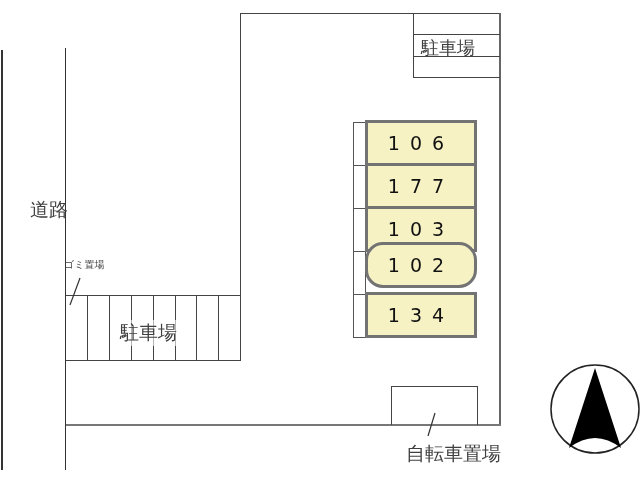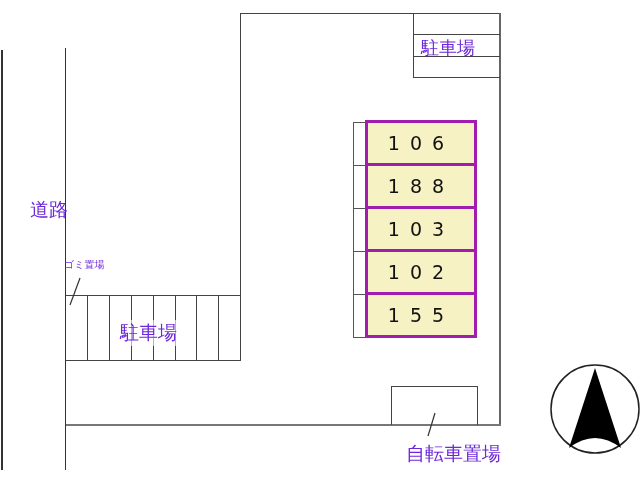--- a/index.html
+++ b/index.html
@@ -3,23 +3,23 @@
   <meta charset="utf-8">
   <style>
     html, body { margin: 0; padding: 0; background: #ffffff; }
     body { width: 640px; height: 485px; position: relative; overflow: hidden;
            font-family: "DejaVu Sans", "Liberation Sans", sans-serif; color: #222; }
     .abs { position: absolute; }
     .vline { position: absolute; width: 0; border-left: 2px solid #333; }
     .hline { position: absolute; height: 0; border-top: 2px solid #555; }
     .thin-v { position: absolute; width: 0; border-left: 1px solid #444; }
     .thin-h { position: absolute; height: 0; border-top: 1px solid #444; }
-    .label { position: absolute; white-space: nowrap; color: #6d28d9; }
+    .label { position: absolute; white-space: nowrap; color: #404040; }
     .unit { position: absolute; left: 365px; width: 106px; height: 40px;
-            background: #f6f2c4; border: 3px solid #a21caf;
+            background: #f6f2c4; border: 3px solid #737373;
             display: flex; align-items: center; justify-content: center;
             font-size: 19px; letter-spacing: 10px; color: #111; box-sizing: content-box; }
     .strip { position: absolute; left: 353px; width: 11px; height: 42px;
              border: 1px solid #555; background: #fff; }
     .stall { position: absolute; top: 296px; height: 64px; width: 0; border-left: 1px solid #444; }
   </style>
 </head>
 <body>
 
 <div class="vline" style="left:1px; top:50px; height:420px;"></div>
@@ -57,30 +57,30 @@
 <div class="strip" style="top:122px;"></div>
 <div class="strip" style="top:165px;"></div>
 <div class="strip" style="top:208px;"></div>
 <div class="strip" style="top:251px;"></div>
 <div class="strip" style="top:294px;"></div>
 
 <div class="unit" style="top:120px;">
     <span>106</span>
   </div>
 <div class="unit" style="top:163px;">
-    <span>188</span>
+    <span>177</span>
   </div>
 <div class="unit" style="top:206px;">
     <span>103</span>
   </div>
-<div class="unit" style="top:249px;">
+<div class="unit" style="top:242px;border-radius:18px;">
     <span>102</span>
   </div>
 <div class="unit" style="top:292px;">
-    <span>155</span>
+    <span>134</span>
   </div>
 
 <div class="abs" style="left:391px; top:386px; width:85px; height:38px; border:1px solid #444; border-bottom:none;"></div>
 <svg class="abs" style="left:420px; top:410px;" width="20" height="30">
   <line x1="15" y1="3" x2="8" y2="26" stroke="#333" stroke-width="1.2"></line>
 </svg>
 <div class="label" style="left:386px; top:441px; font-size:19px;margin-left:20px;">自転車置場</div>
 
 <svg class="abs" style="left:548px; top:362px;" width="94" height="94" viewBox="0 0 94 94">
   <circle cx="47" cy="47" r="44" fill="#fff" stroke="#222" stroke-width="1.5"></circle>

